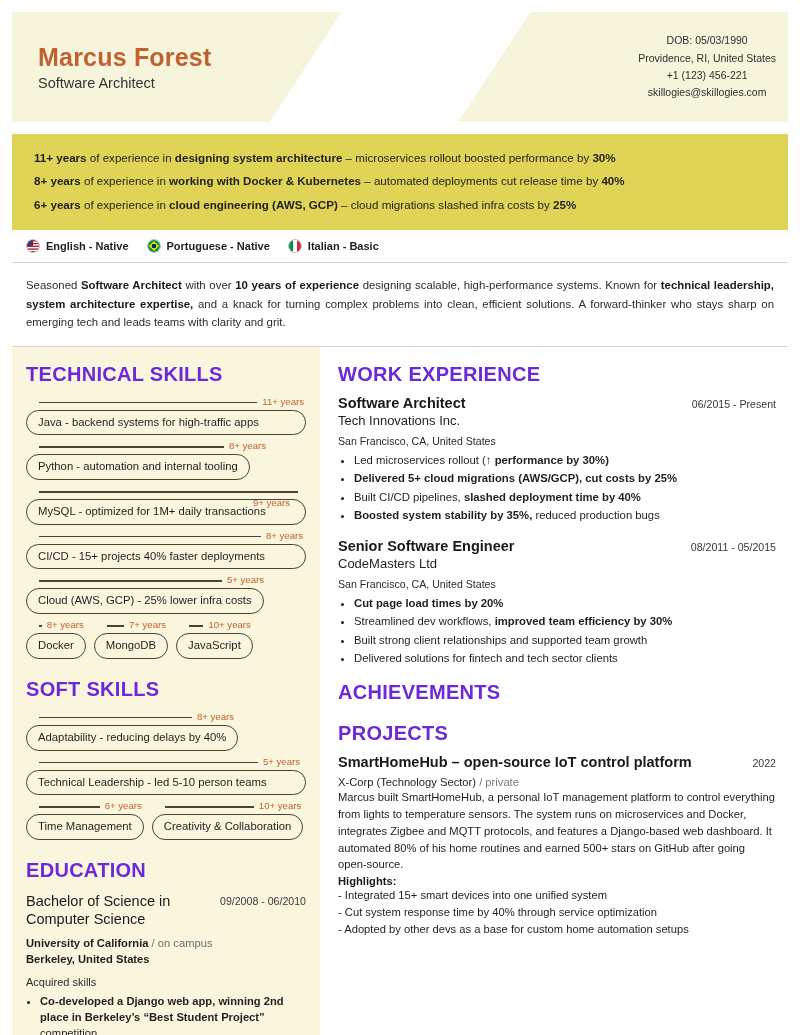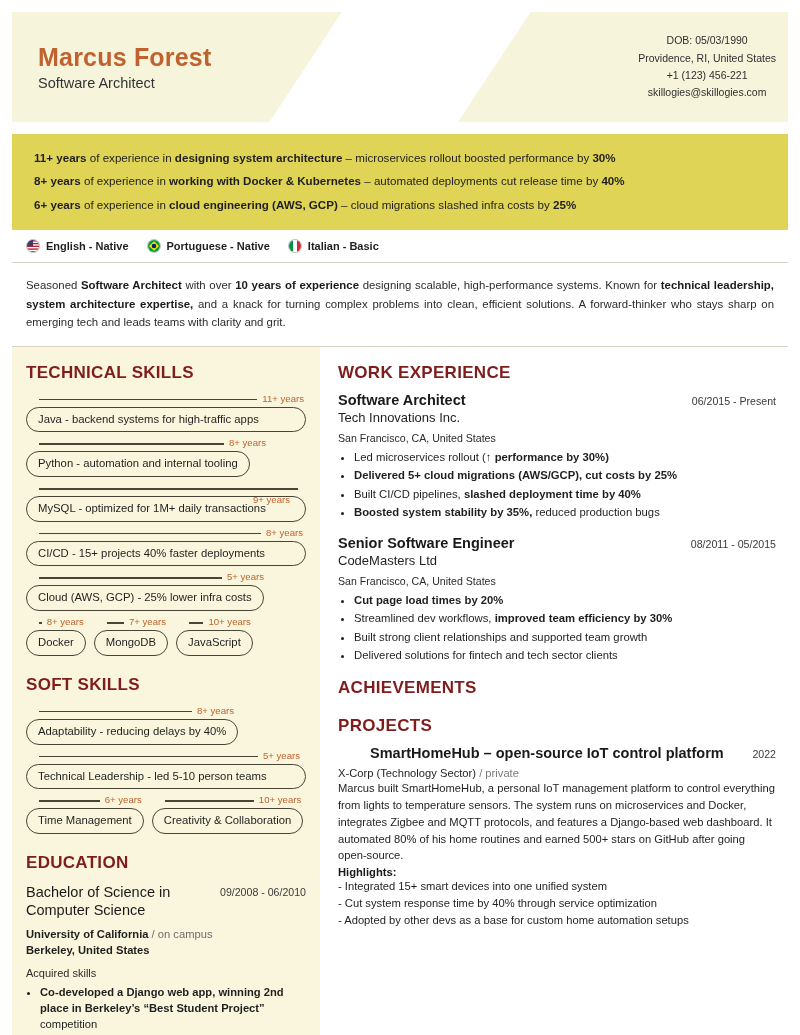--- a/index.html
+++ b/index.html
@@ -95,21 +95,21 @@
     background: #faf6dd;
     padding: 16px 14px 18px 14px;
   }
   .col-right {
     flex: 1;
     background: #ffffff;
     padding: 16px 12px 18px 18px;
   }
 
   .sec-title {
-    font-size: 17px; font-weight: bold; color: #7f1d1d;
+    font-size: 20px; font-weight: bold; color: #6d28d9;
     letter-spacing: .3px; margin-bottom: 10px;
   }
   .sec-title.right { margin-bottom: 9px; }
   .sec-gap { margin-top: 16px; }
 
   
   .pill-list { display: flex; flex-direction: column; gap: 2px; }
   .pill-row { display: flex; gap: 8px; flex-wrap: wrap; }
   .pill {
     position: relative;
@@ -158,21 +158,21 @@
   .job-loc { font-size: 10.6px; color: #2b2b2b; margin-top: 7px; }
   .job-list { margin: 5px 0 0 0; padding-left: 16px; }
   .job-list li { font-size: 11.3px; color: #1f1f1f; line-height: 1.52; margin-bottom: 1px; }
   .job-list li b { font-weight: bold; }
 
   
   .ach-line { font-size: 11.3px; color: #1f1f1f; line-height: 1.62; }
   .ach-line b { font-weight: bold; }
 
   
-  .proj-head { display: flex; justify-content: space-between; align-items: flex-start; gap: 26px; margin-left: 32px; }
+  .proj-head { display: flex; justify-content: space-between; align-items: flex-start; gap: 26px; }
   .proj-name { font-size: 14.5px; font-weight: bold; color: #1a1a1a; line-height: 1.2; }
   .proj-date { font-size: 10.6px; color: #3a3a3a; white-space: nowrap; padding-top: 3px; }
   .proj-org { font-size: 11.2px; color: #1f1f1f; margin-top: 5px; }
   .proj-org .muted { color: #7a7a7a; }
   .proj-lbl { font-size: 11.2px; font-weight: bold; color: #1a1a1a; margin-top: 8px; }
   .proj-text { font-size: 11.2px; color: #1f1f1f; line-height: 1.5; margin-top: 1px; }
   .proj-line { font-size: 11.2px; color: #1f1f1f; line-height: 1.5; }
 </style>
 </head>
 <body>

